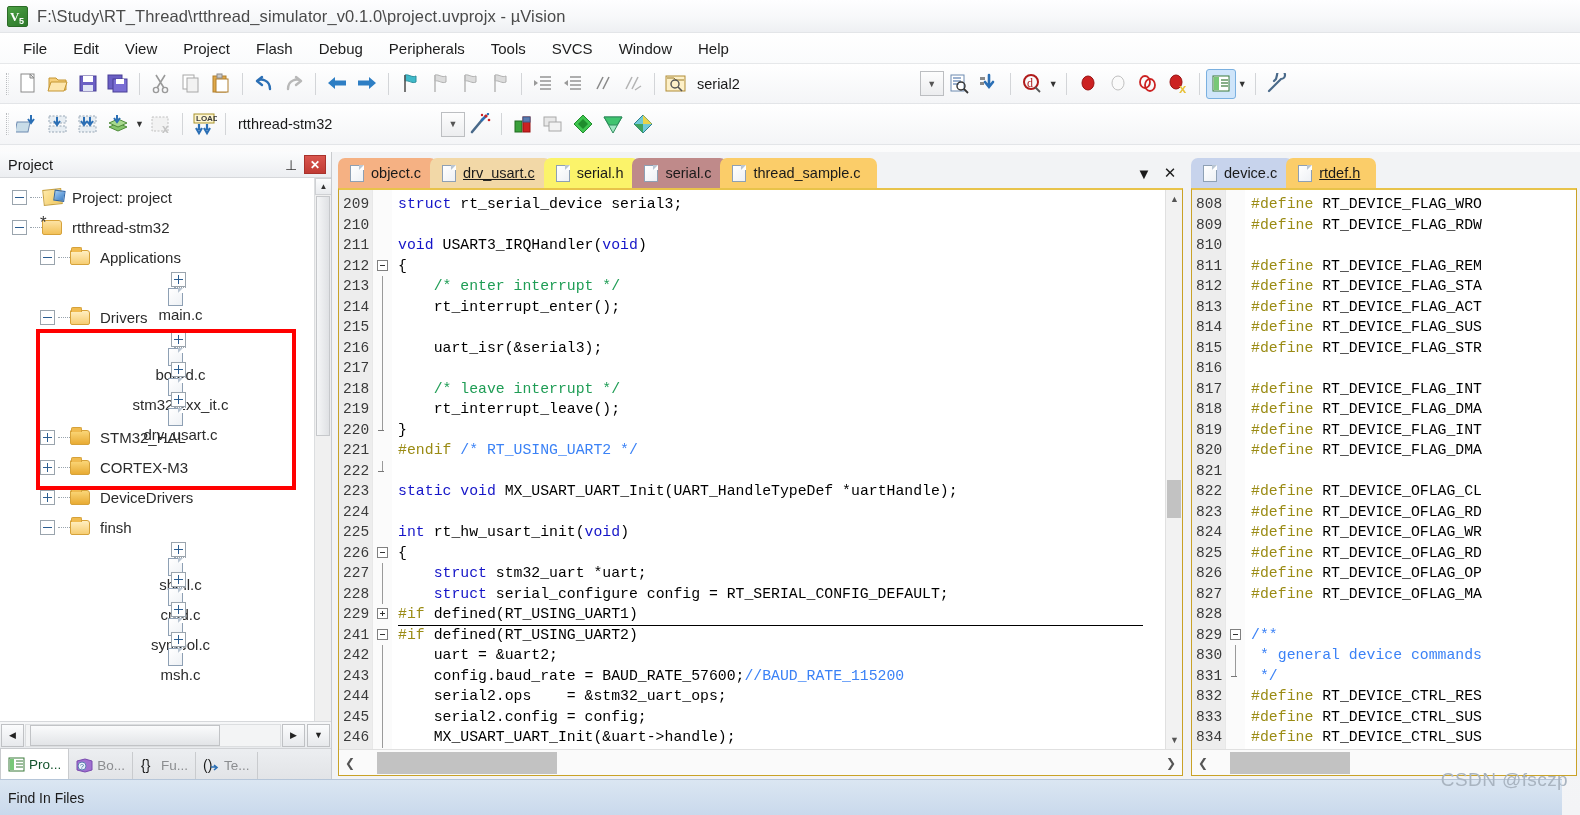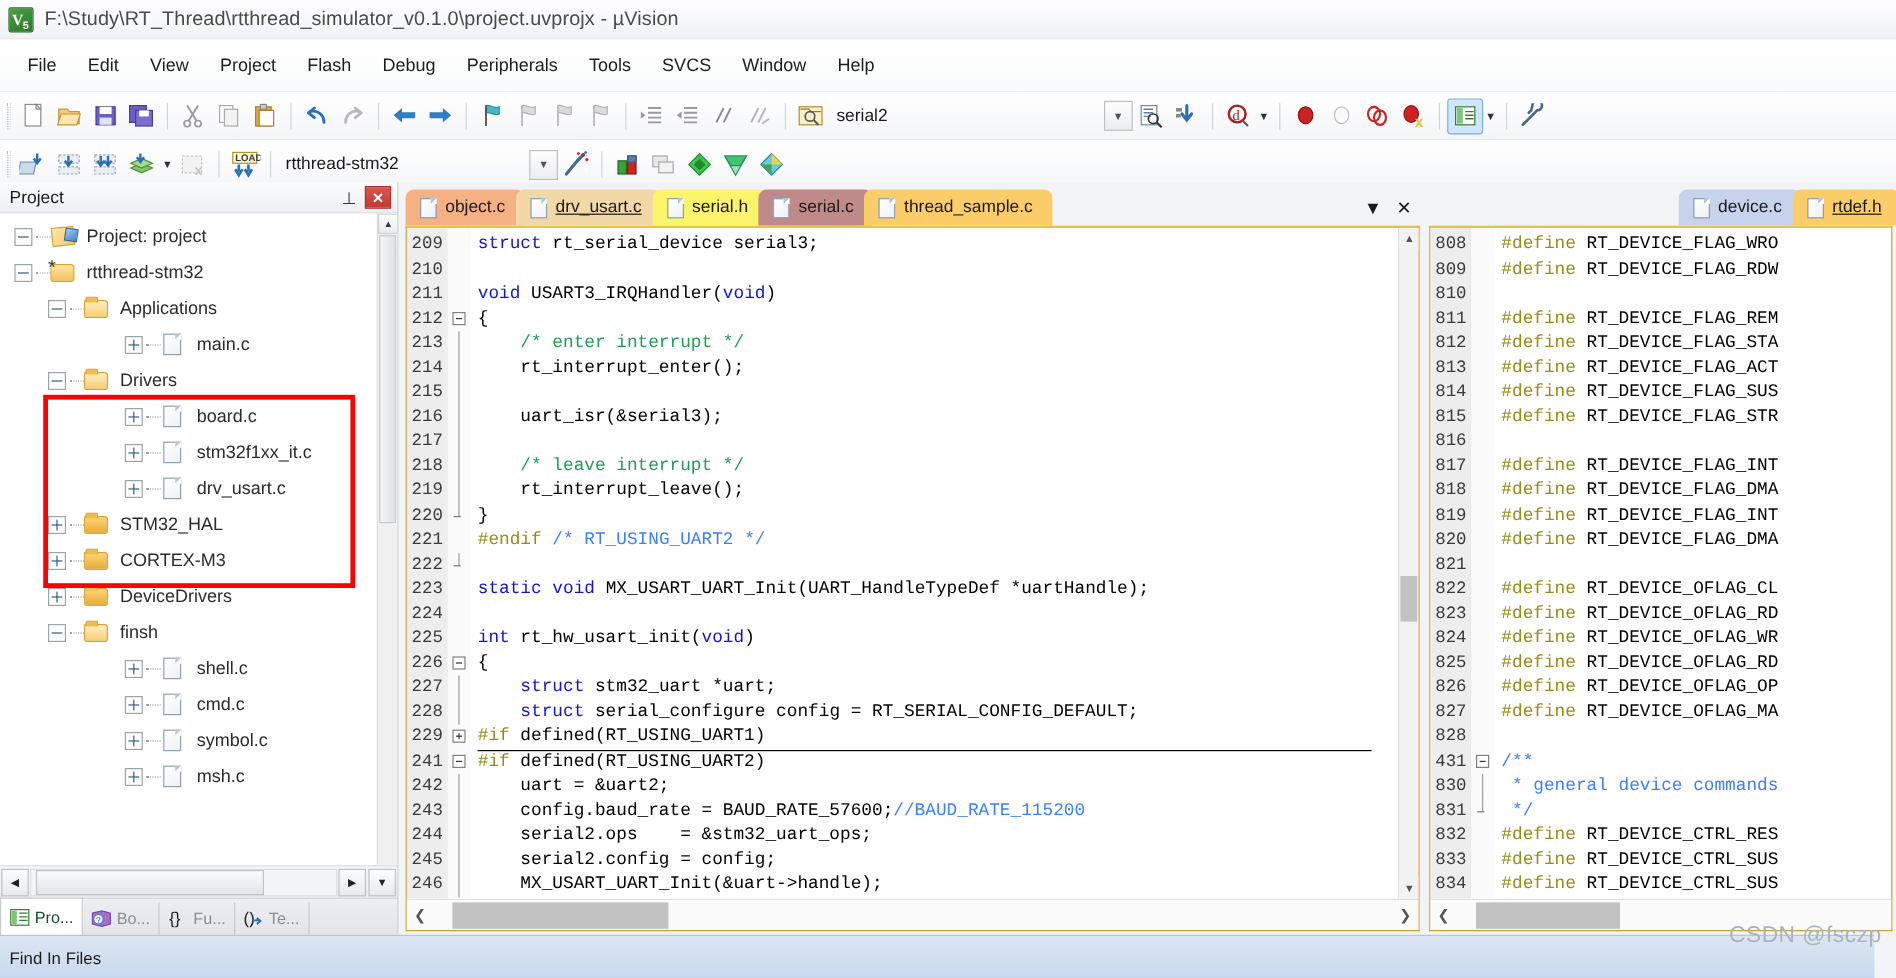--- a/index.html
+++ b/index.html
@@ -48,21 +48,21 @@
   }
   .title-text {
     font-size: 16.5px;
     color: #4a4a4a;
     letter-spacing: 0.1px;
     white-space: nowrap;
   }
 
   
   .menubar {
-    height: 44px;
+    height: 31px;
     background: linear-gradient(180deg,#ffffff 0%,#fafbfc 100%);
     display: flex; align-items: center;
     padding-left: 10px;
     border-bottom: 1px solid #e6e8ea;
   }
   .menu-item {
     font-size: 15px;
     color: #1d1d1d;
     padding: 3px 13px;
     white-space: nowrap;
@@ -217,21 +217,21 @@
     background: linear-gradient(180deg,#fde3a4,#f2c158);
     border: 1px solid #d6a23a; border-radius: 1px 3px 2px 2px;
   }
   .ico-target:before {
     content:"*"; position:absolute; left: -3px; top: -6px;
     font-size: 17px; color: #3a3a3a; line-height: 15px;
   }
   .lbl { padding-left: 2px; }
   .indent-1 { padding-left: 12px; }
   .indent-2 { padding-left: 40px; }
-  .indent-3 { padding-left: 104px; }
+  .indent-3 { padding-left: 45px; flex-direction: column; }
 
   .highlight-box {
     position: absolute;
     border: 4px solid #ff0000;
     pointer-events: none;
     z-index: 20;
   }
 
   
   .vscroll {
@@ -288,21 +288,20 @@
   
   .edit-group {
     flex: 1; min-width: 0;
     display: flex; flex-direction: column;
     padding: 2px 3px 3px 6px;
   }
   .edit-group.right { flex: none; width: 394px; padding-left: 5px; padding-right: 3px; }
   .tabstrip {
     height: 34px; display: flex; align-items: flex-end;
     position: relative;
-    justify-content: flex-end;
   }
   .etab {
     height: 30px;
     display: flex; align-items: center; gap: 7px;
     padding: 0 16px 0 12px;
     font-size: 14.5px; color: #1a1a1a;
     border-radius: 7px 7px 0 0;
     margin-right: -7px;
     position: relative;
     cursor: default;
@@ -1194,21 +1193,21 @@
               <div>819</div>
               <div>820</div>
               <div>821</div>
               <div>822</div>
               <div>823</div>
               <div>824</div>
               <div>825</div>
               <div>826</div>
               <div>827</div>
               <div>828</div>
-              <div>431</div>
+              <div>829</div>
               <div>830</div>
               <div>831</div>
               <div>832</div>
               <div>833</div>
               <div>834</div>
             </div>
           <div class="foldbar" id="foldR">
               <div class="fline"></div>
               <div class="fline"></div>
               <div class="fline"></div>

